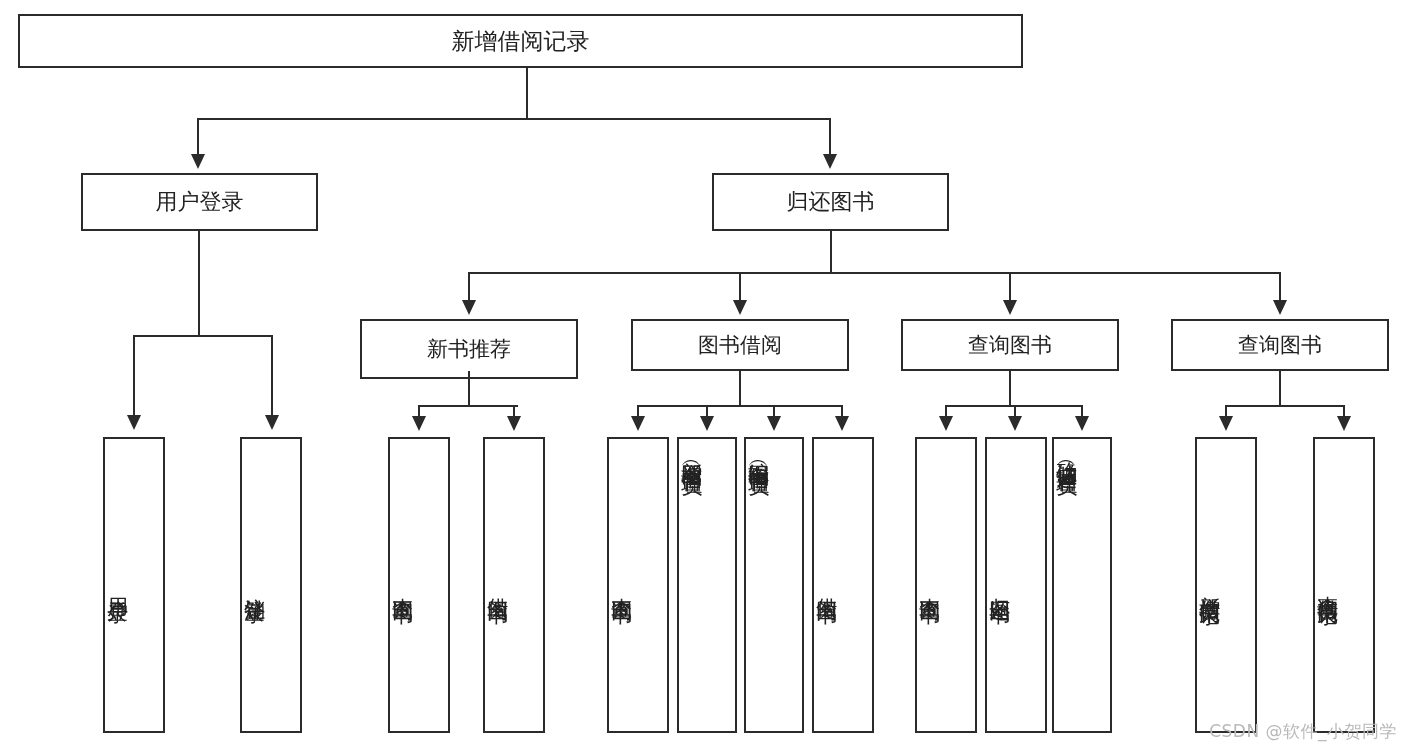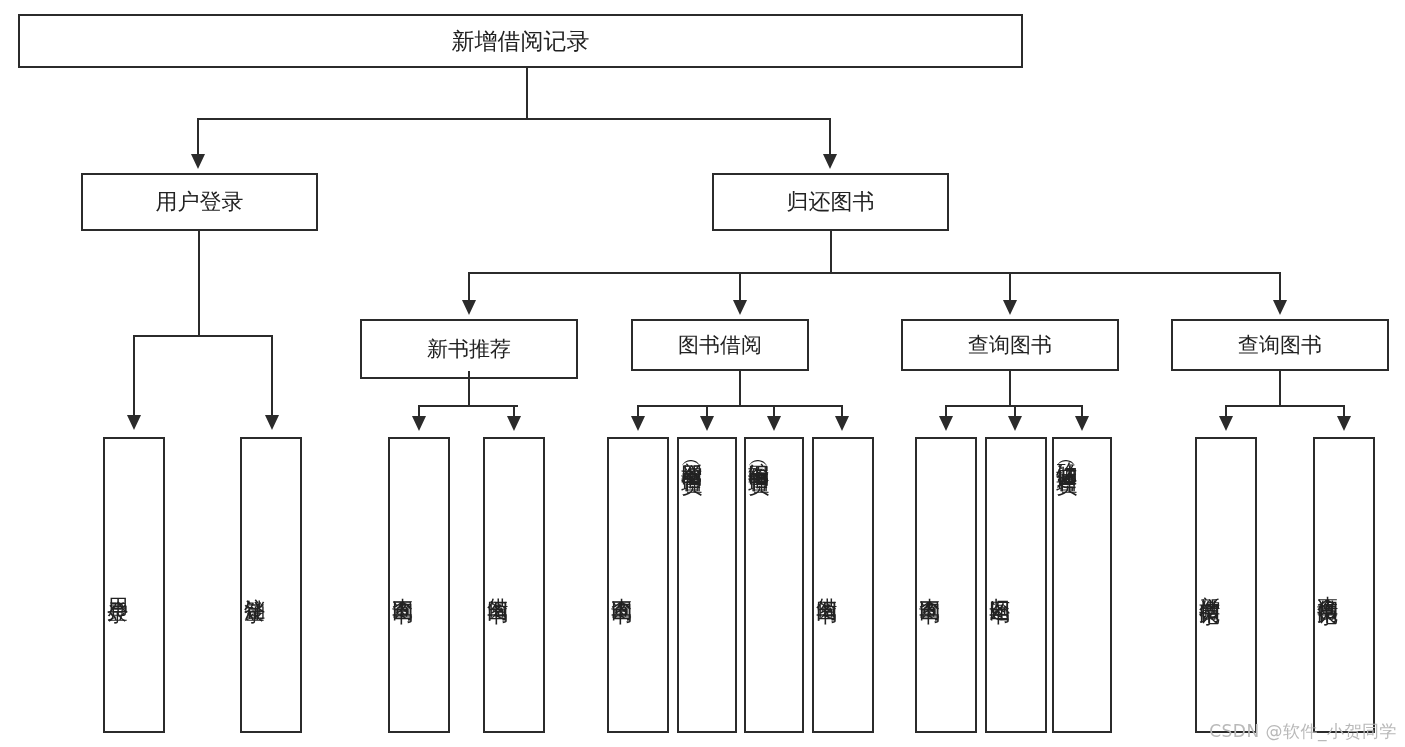--- a/index.html
+++ b/index.html
@@ -137,21 +137,21 @@
   <div class="vline" style="left:1009px; top:272px; height:30px;"></div>
   <div class="vline" style="left:1279px; top:272px; height:30px;"></div>
   <div class="arrow" style="left:462px; top:300px;"></div>
   <div class="arrow" style="left:733px; top:300px;"></div>
   <div class="arrow" style="left:1003px; top:300px;"></div>
   <div class="arrow" style="left:1273px; top:300px;"></div>
 
   <div class="box level3" style="left:360px; top:319px; width:218px; height:60px;">
     <span>新书推荐</span>
   </div>
-  <div class="box level3" style="left:631px; top:319px; width:178px; height:52px;">
+  <div class="box level3" style="left:631px; top:319px; width:218px; height:52px;">
     <span>图书借阅</span>
   </div>
   <div class="box level3" style="left:901px; top:319px; width:218px; height:52px;">
     <span>查询图书</span>
   </div>
   <div class="box level3" style="left:1171px; top:319px; width:218px; height:52px;">
     <span>查询图书</span>
   </div>
 
   <div class="vline" style="left:468px; top:371px; height:34px;"></div>

